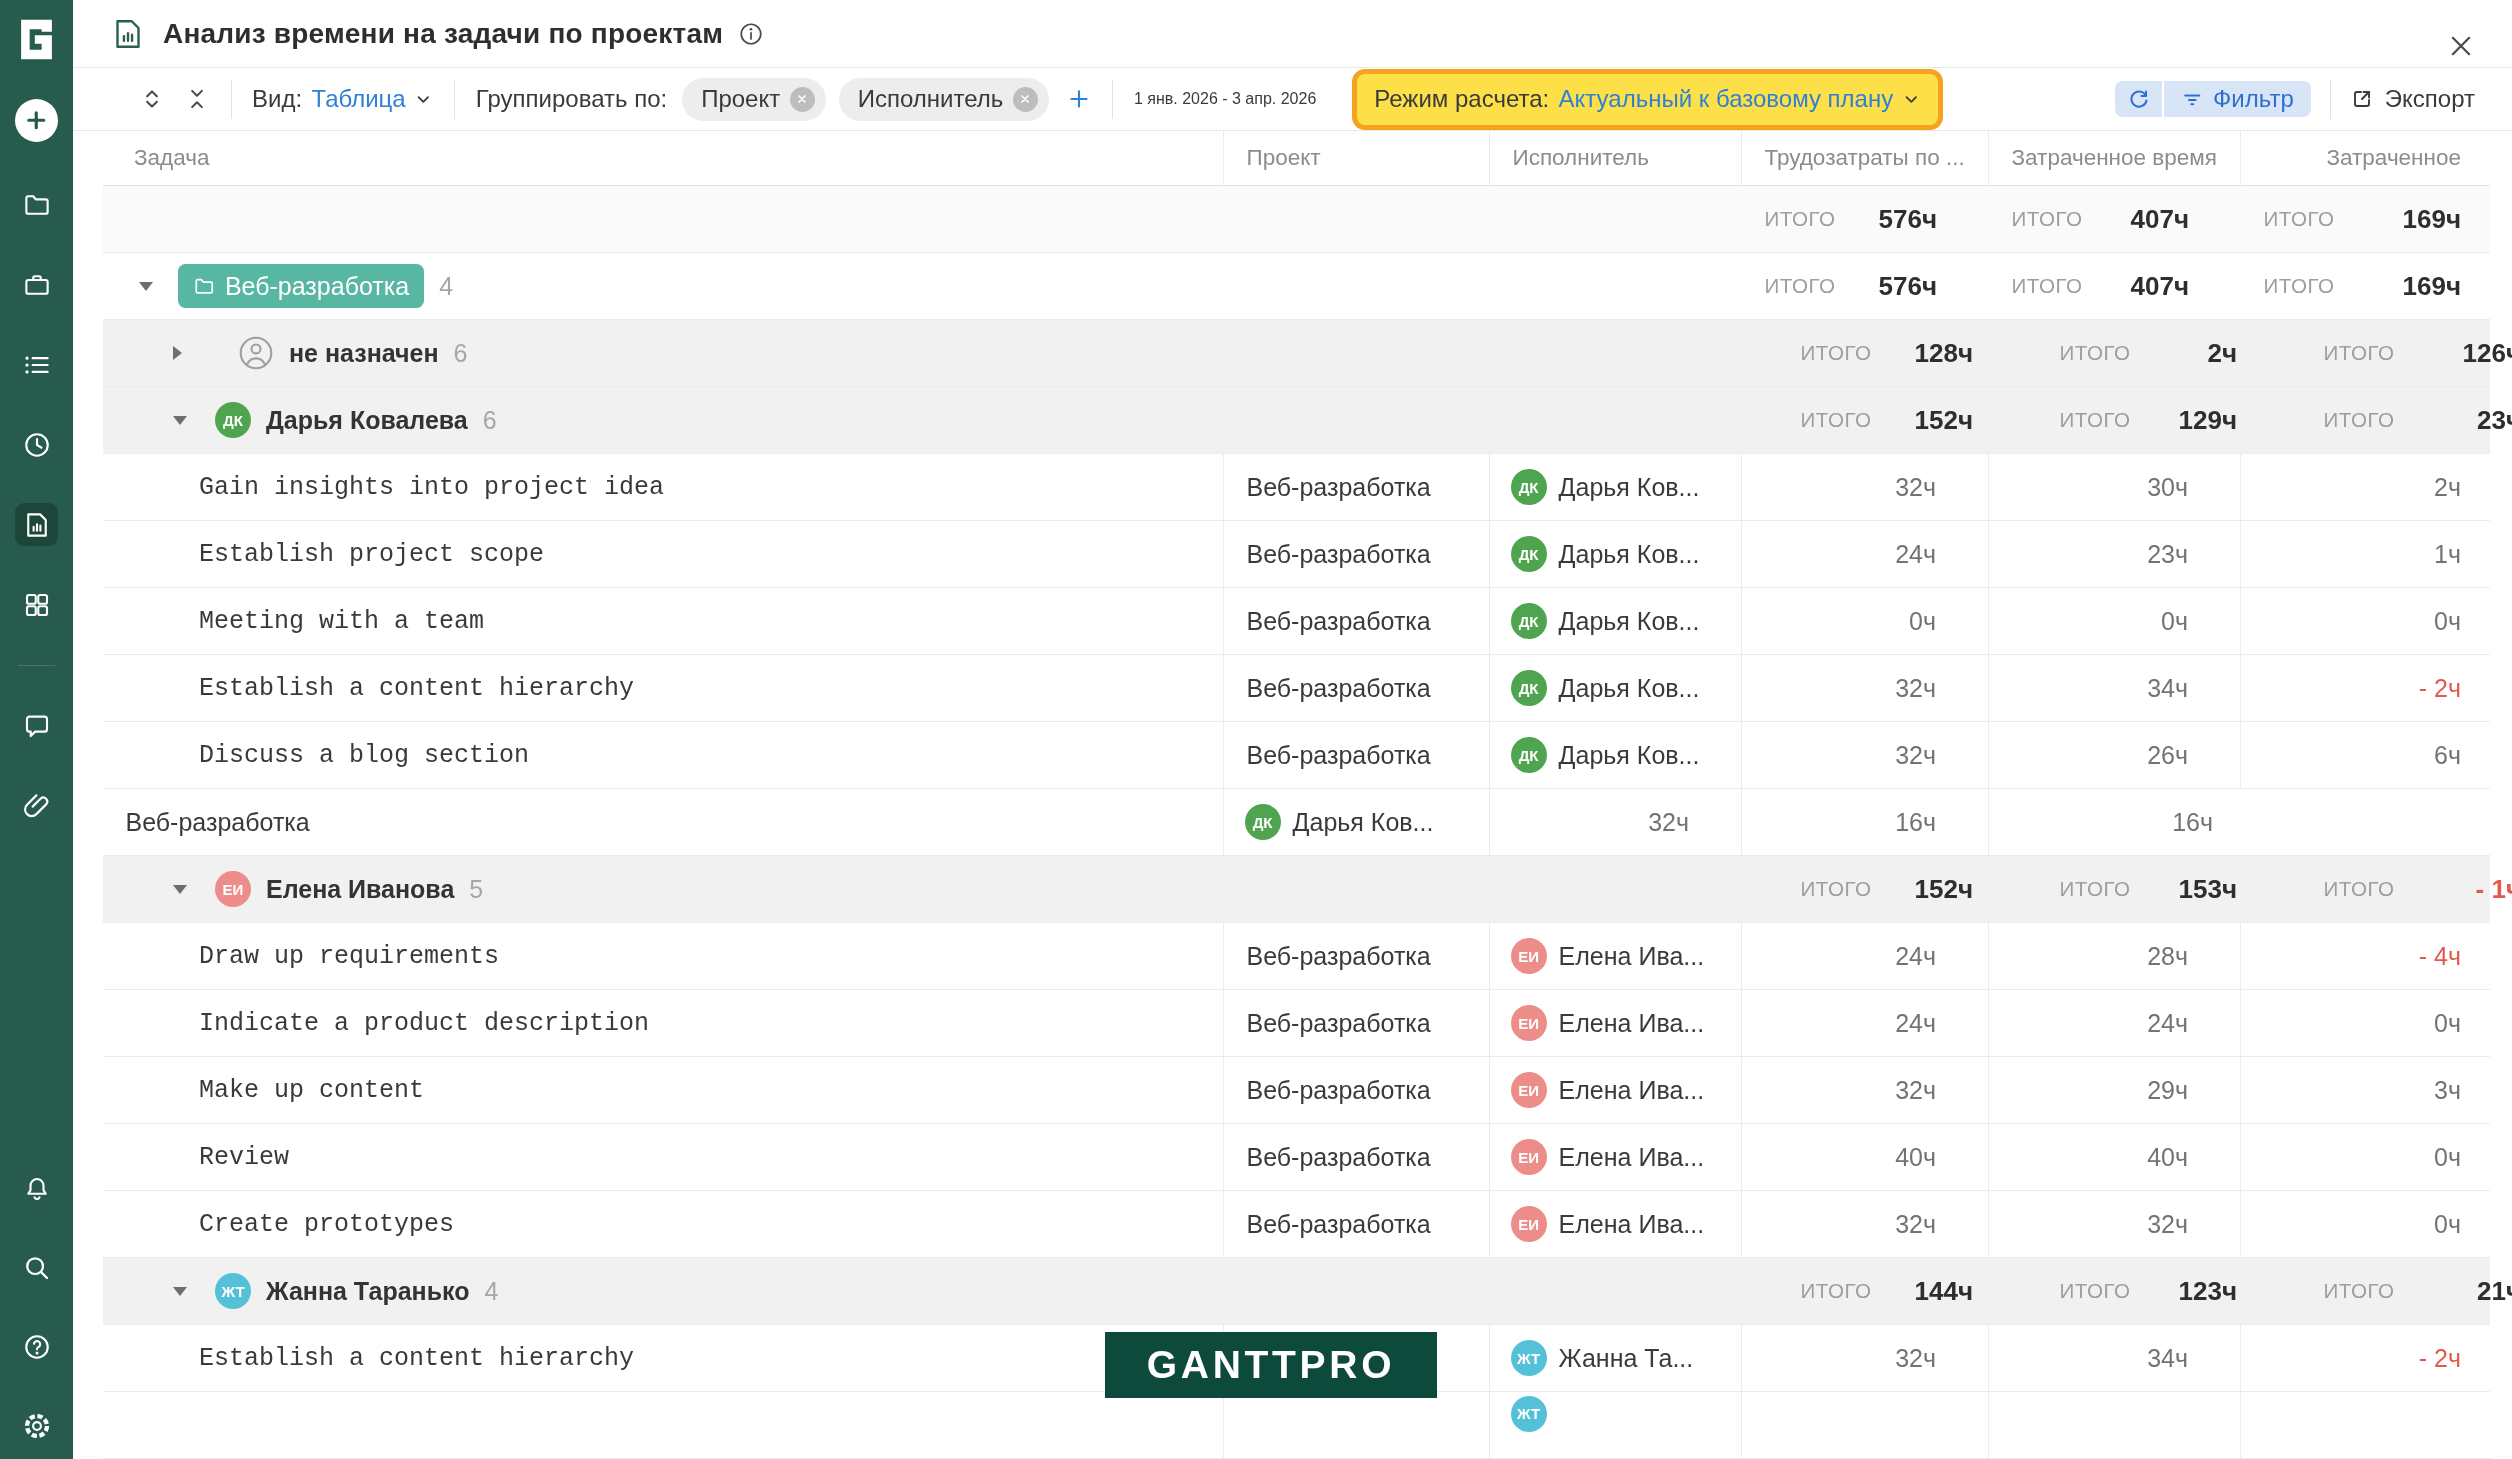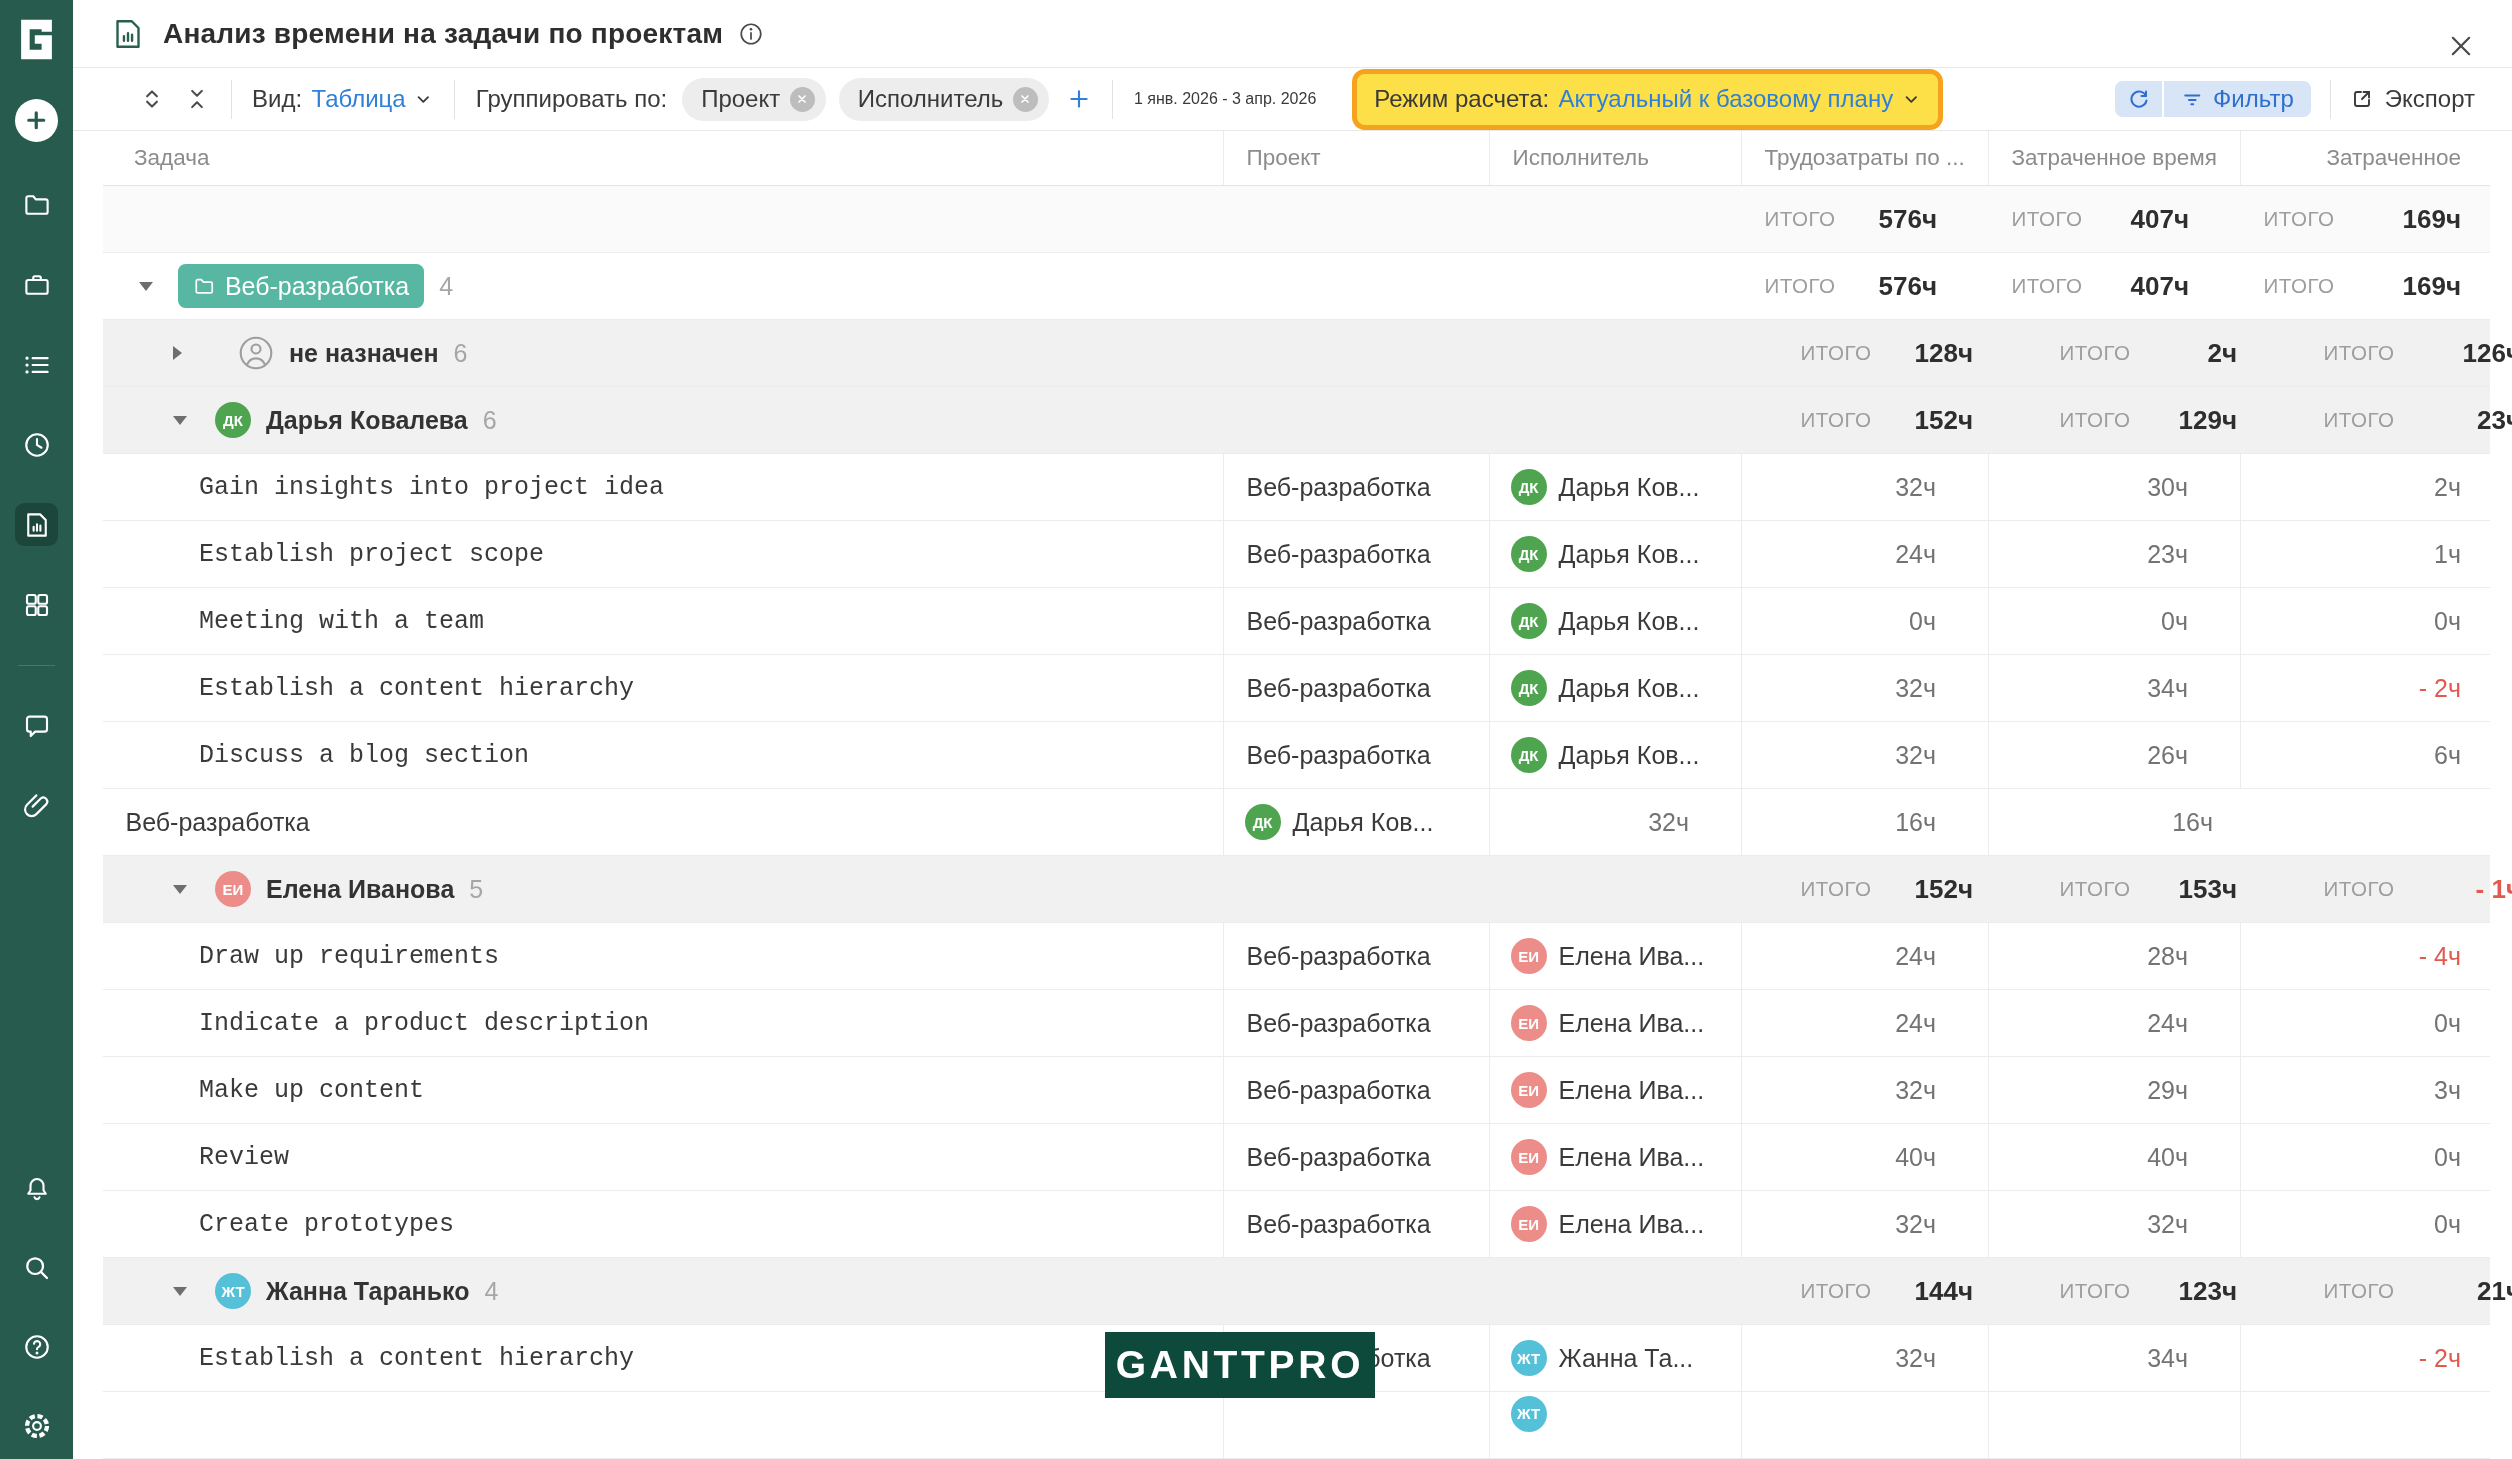--- a/index.html
+++ b/index.html
@@ -85,21 +85,21 @@
   .g-name { margin-left:15px; font-size:25px; font-weight:bold; color:#333; white-space:nowrap; }
   .g-count { margin-left:15px; font-size:25px; color:#A6A6A6; }
   .avatar { width:36px; height:36px; border-radius:50%; color:#fff; font-size:15px; font-weight:bold;
     display:flex; align-items:center; justify-content:center; flex:0 0 36px; }
   .g-first .avatar, .g-first .unass { margin-left:28px; }
   .task-name { padding-left:96px; font-size:25px; color:#3A3A3A; white-space:nowrap;font-family:Liberation Mono, monospace; }
   .proj-cell { padding-left:22.5px; font-size:25px; color:#3A3A3A; white-space:nowrap; }
   .ass-cell { padding-left:20.6px; gap:12px; font-size:25px; color:#3A3A3A; white-space:nowrap; }
   .row.partial .cell { align-items:flex-start; padding-top:3.7px; }
 
-  .watermark { position:absolute; left:1105px; top:1332px; width:270px; height:66px; background:#0D4A3C;
+  .watermark { position:absolute; left:1105px; top:1332px; width:332px; height:66px; background:#0D4A3C;
     color:#fff; display:flex; align-items:center; justify-content:center; font-size:39px; font-weight:bold;
     letter-spacing:3.7px; z-index:20; }
 </style>
 </head>
 <body>
 
 <div class="app">
 
   <div class="sidebar">
     <div class="logo">

